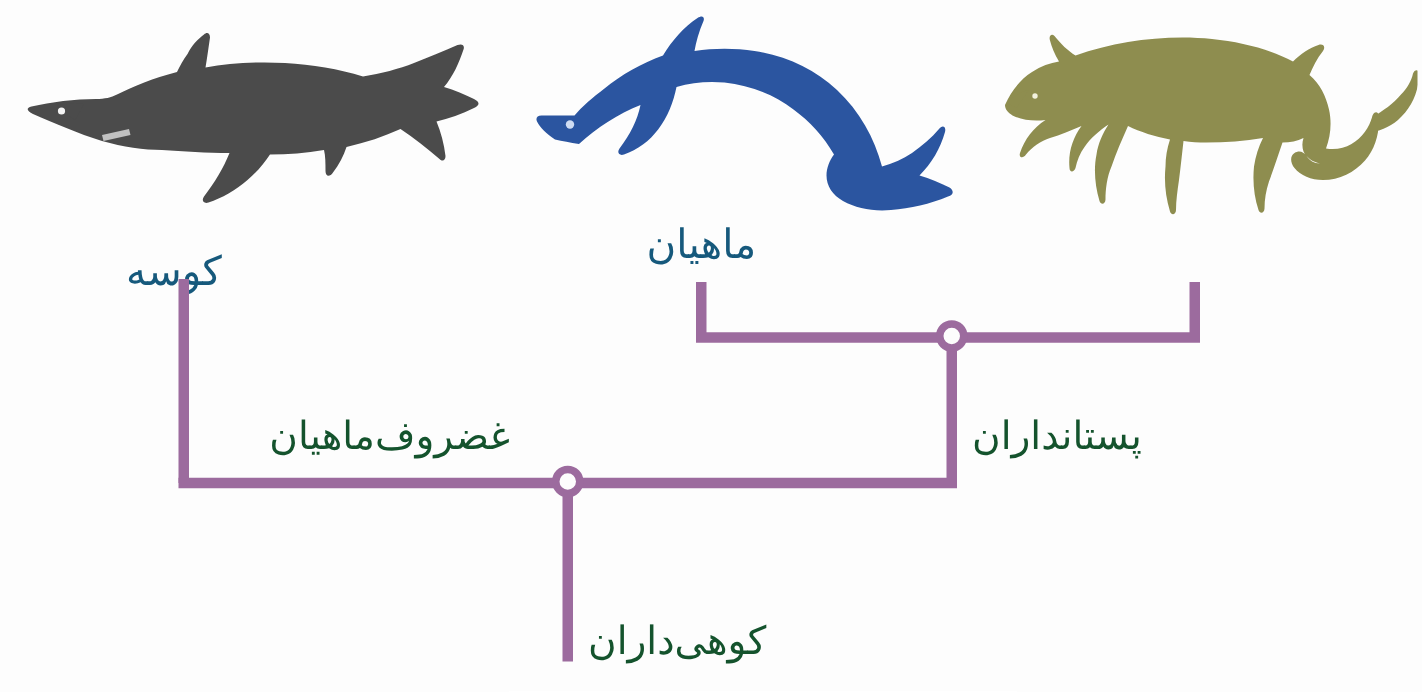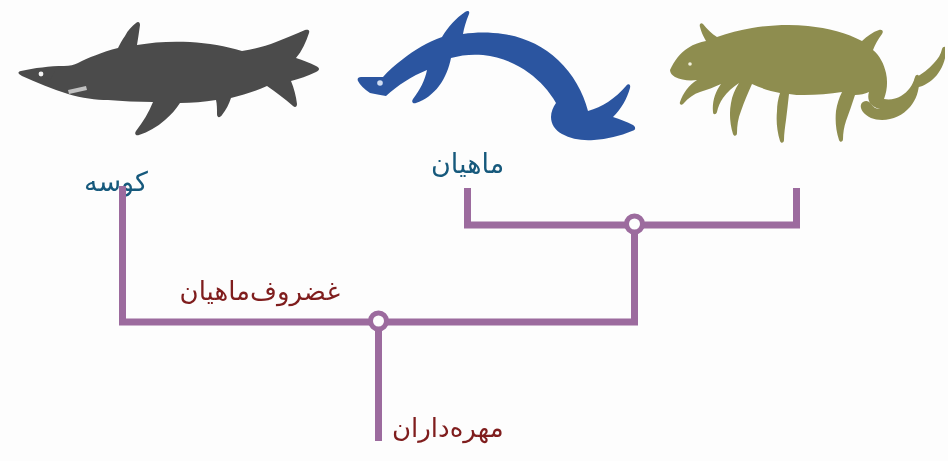--- a/index.html
+++ b/index.html
@@ -25,21 +25,21 @@
     color: #16597c;
     font-size: 27px;
     line-height: 1;
     white-space: nowrap;
     direction: rtl;
     unicode-bidi: bidi-override;
     font-family: "DejaVu Sans", sans-serif;
   }
   .node-label {
     position: absolute;
-    color: #7f1d1d;
+    color: #14532d;
     font-size: 26px;
     line-height: 1;
     white-space: nowrap;
     direction: rtl;
     font-family: "DejaVu Sans", sans-serif;
   }
   #tree-svg {
     position: absolute;
     left: 0;
     top: 0;
@@ -229,16 +229,17 @@
 
       <line x1="378.5" y1="322" x2="378.5" y2="441"></line>
     </g>
 
     <circle cx="634.5" cy="224" r="8" fill="#fdfdfd" stroke="#9c6b9e" stroke-width="5"></circle>
     <circle cx="378.5" cy="321" r="8" fill="#fdfdfd" stroke="#9c6b9e" stroke-width="5"></circle>
   </svg>
 
   <div class="node-label" style="left:150px; top:278px; width:190px; text-align:right;">غضروف‌ماهیان</div>
 
-
-  <div class="node-label" style="left:392px; top:415px;">مهره‌داران</div>
+  <div class="node-label" style="left:648px; top:278px;">پستانداران</div>
+
+  <div class="node-label" style="left:392px; top:415px;">کوهی‌داران</div>
 
 </div>
 
 </body></html>

